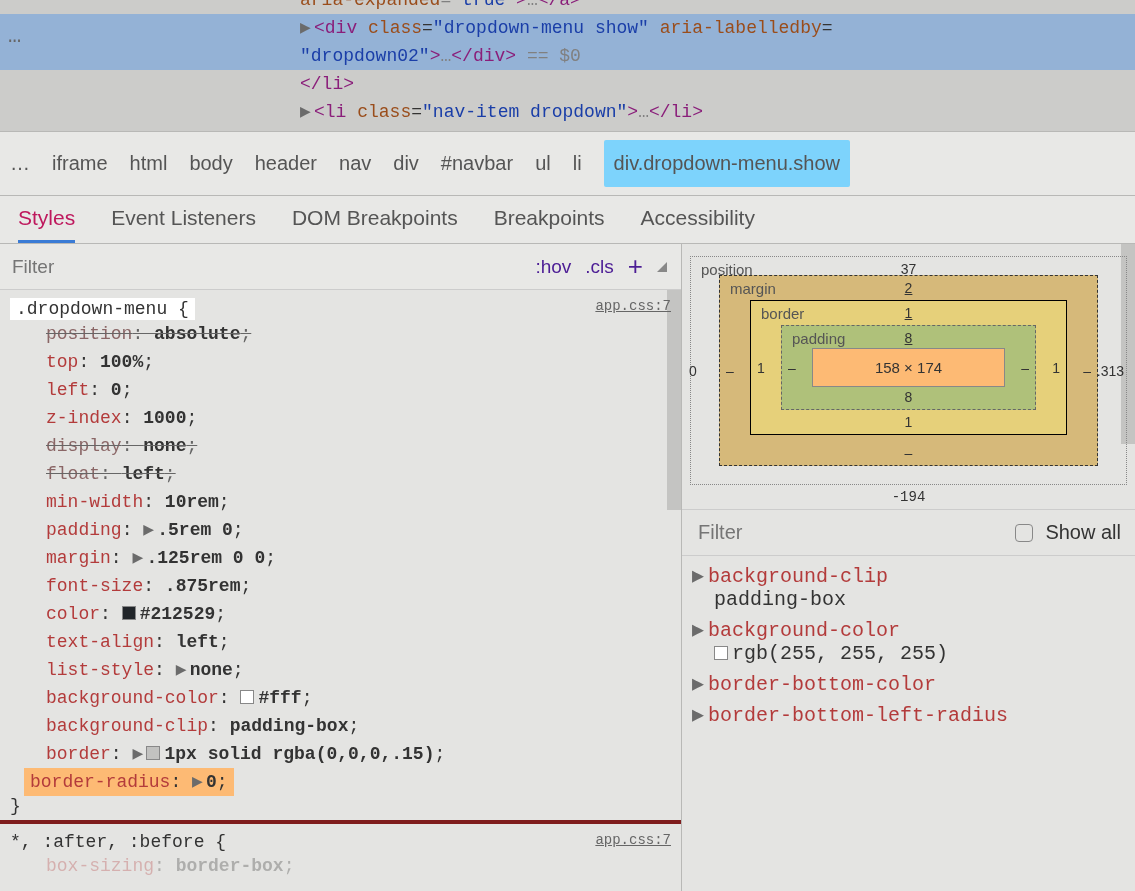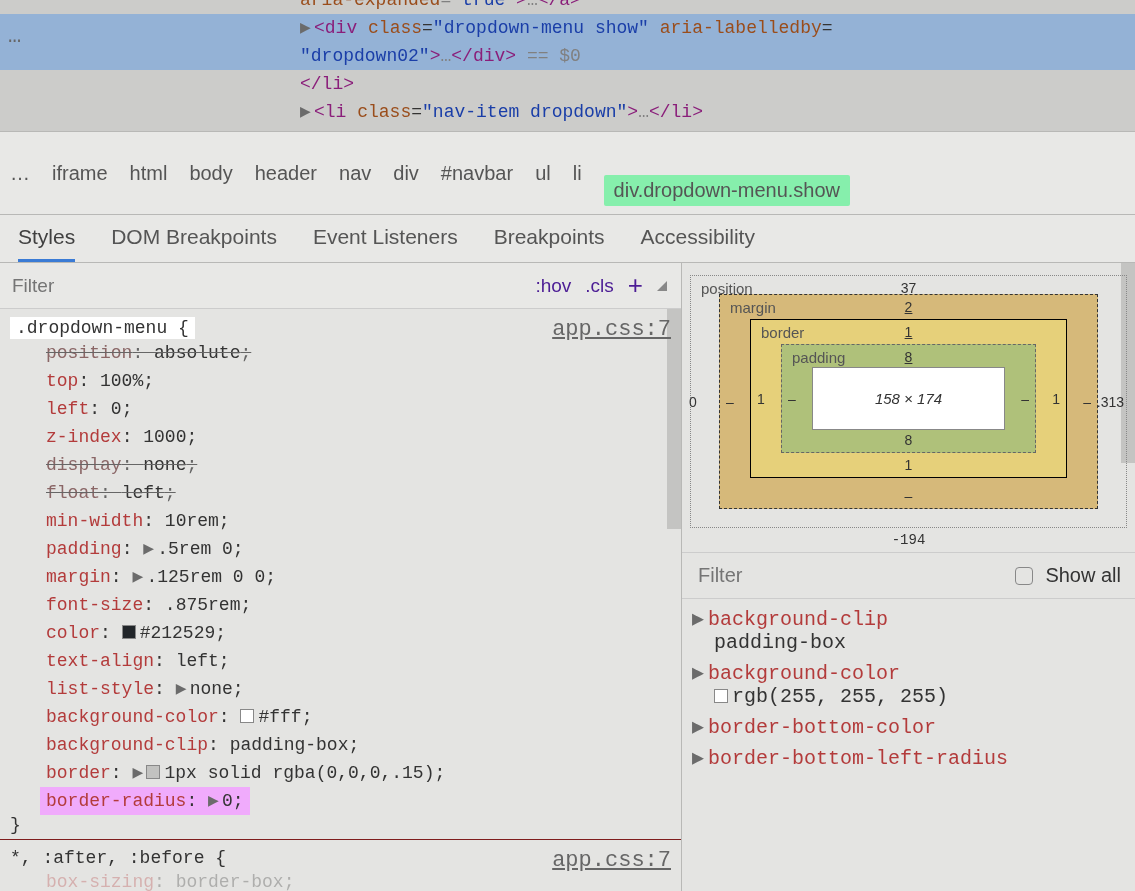--- a/index.html
+++ b/index.html
@@ -62,44 +62,43 @@
     align-items: center;
     gap: 22px;
     font-family: "Segoe UI", Arial, sans-serif;
     font-size: 20px;
   }
   .breadcrumb span {
     color: #555;
     cursor: pointer;
   }
   .breadcrumb span.active {
-    background: #86efac;
-    padding: 4px 10px;
+    background: #7dd3fc;
+    padding: 12px 10px;
     border-radius: 2px;
-    margin-top: 35px;
   }
 
   
   .tabbar {
     display: flex;
     gap: 36px;
     padding: 10px 18px 0 18px;
     background: #e8e8e6;
     border-bottom: 1px solid #b8b8b6;
     font-family: "Segoe UI", Arial, sans-serif;
     font-size: 21px;
   }
   .tabbar .tab {
     color: #555;
     padding-bottom: 10px;
     cursor: pointer;
   }
   .tabbar .tab.active {
     border-bottom: 3px solid #3a7bd5;
-    color: #404040;
+    color: #be185d;
   }
 
   
   .content {
     display: flex;
     height: calc(891px - 131px - 45px - 48px);
   }
   .styles-pane {
     flex: 0 0 682px;
     background: #e4e4e2;
@@ -149,62 +148,62 @@
   .filter-corner {
     width: 0; height: 0;
     border-style: solid;
     border-width: 0 0 10px 10px;
     border-color: transparent transparent #888 transparent;
   }
 
   
   .rule {
     padding: 8px 10px 4px 10px;
-    border-bottom: 1px solid #7f1d1d;
+    border-bottom: 4px solid #7f1d1d;
     position: relative;
   }
   .rule .src-link {
     position: absolute;
     right: 10px;
     top: 8px;
     color: #666;
     text-decoration: underline;
-    font-size: 22px;
+    font-size: 14px;
   }
   .rule .selector {
     display: inline-block;
     background: #fff;
     padding: 1px 6px;
   }
   .decl {
     margin-left: 36px;
     line-height: 28px;
     white-space: nowrap;
   }
   .prop { color: #b33b3b; }
-  .val { color: #333; }
+  .val { color: #333; font-weight: bold; }
   .strike { text-decoration: line-through; color: #666; }
   .strike .prop { color: #8a6666; }
   .color-chip {
     display: inline-block;
     width: 14px; height: 14px;
     border: 1px solid #888;
     vertical-align: -1px;
     margin-right: 4px;
   }
   .shorthand-tri {
     color: #6b6b6b;
     display: inline-block;
     width: 14px;
   }
   .decl.hl {
-    background: #f0abfc;
+    background: #fdba74;
     display: inline-block;
     padding: 0 6px;
-    margin-left: 30px;
+    margin-left: 14px;
   }
 
   
   .vscroll {
     position: absolute;
     right: 0;
     top: 46px;
     width: 14px;
     height: 220px;
     background: #c4c4c2;
@@ -240,26 +239,25 @@
     padding: 24px 30px;
     position: relative;
   }
   .bm-padding {
     border: 1px dashed #666;
     background: #afc17a;
     padding: 22px 30px;
     position: relative;
   }
   .bm-content {
-    background: #ffffff;
+    background: #fdba74;
     text-align: center;
-    padding: 22px 18px;
+    padding: 10px 18px;
     color: #333;
     border: 1px solid #888;
-    font-style: italic;
   }
   .bm-num {
     position: absolute;
     font-size: 14px;
     color: #333;
   }
   .bm-top { top: 4px; left: 50%; transform: translateX(-50%); text-decoration: underline; }
   .bm-bottom { bottom: 4px; left: 50%; transform: translateX(-50%); }
   .bm-left { left: 6px; top: 50%; transform: translateY(-50%); }
   .bm-right { right: 6px; top: 50%; transform: translateY(-50%); }
@@ -357,22 +355,22 @@
   <span>nav</span>
   <span>div</span>
   <span>#navbar</span>
   <span>ul</span>
   <span>li</span>
   <span class="active">div.dropdown-menu.show</span>
 </div>
 
 <div class="tabbar">
   <div class="tab active">Styles</div>
+  <div class="tab">Event Listeners</div>
   <div class="tab">DOM Breakpoints</div>
-  <div class="tab">Event Listeners</div>
   <div class="tab">Breakpoints</div>
   <div class="tab">Accessibility</div>
 </div>
 
 <div class="content">
 
   <div class="styles-pane">
     <div class="filter-row">
       <input class="filter-input" placeholder="Filter" style="">
       <div class="filter-btns">

